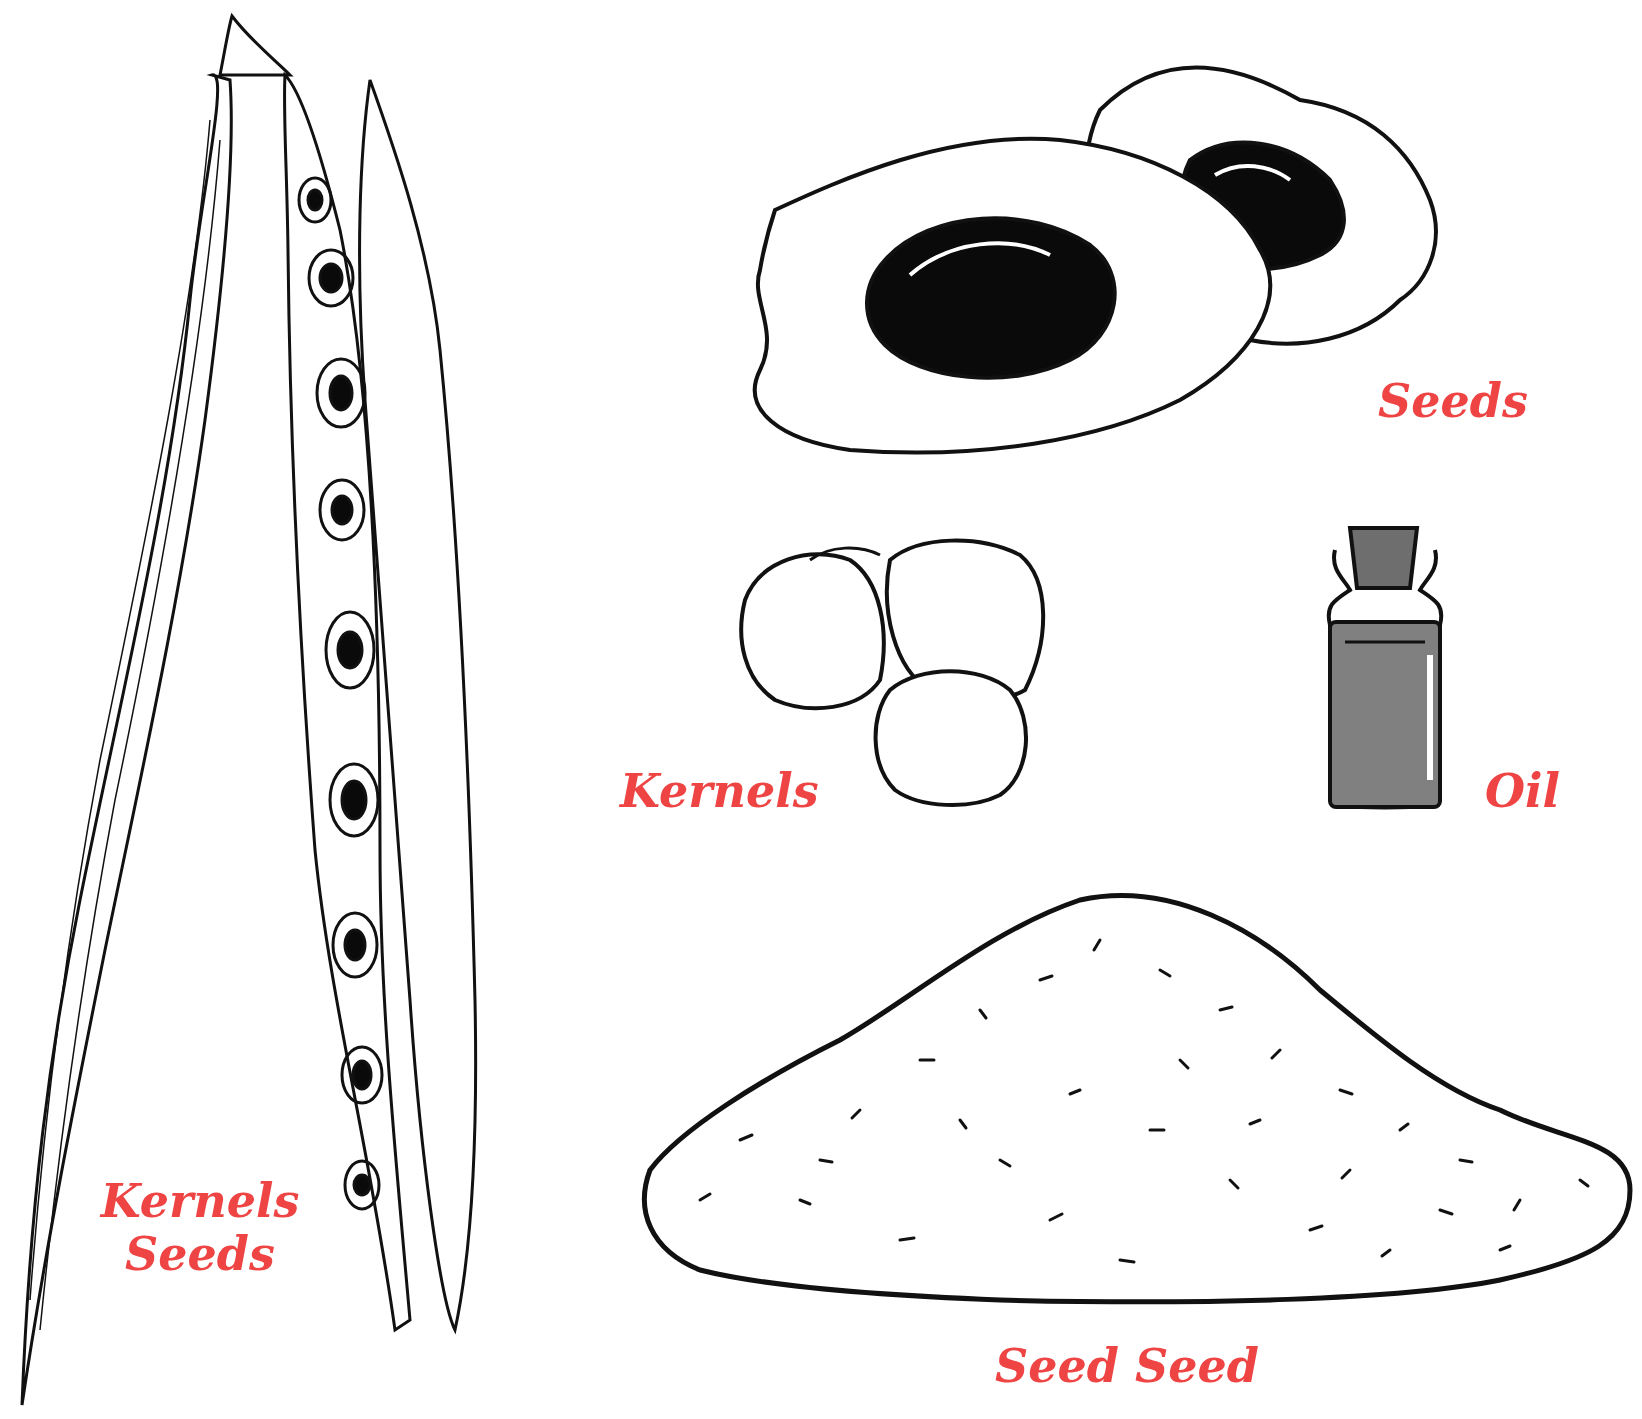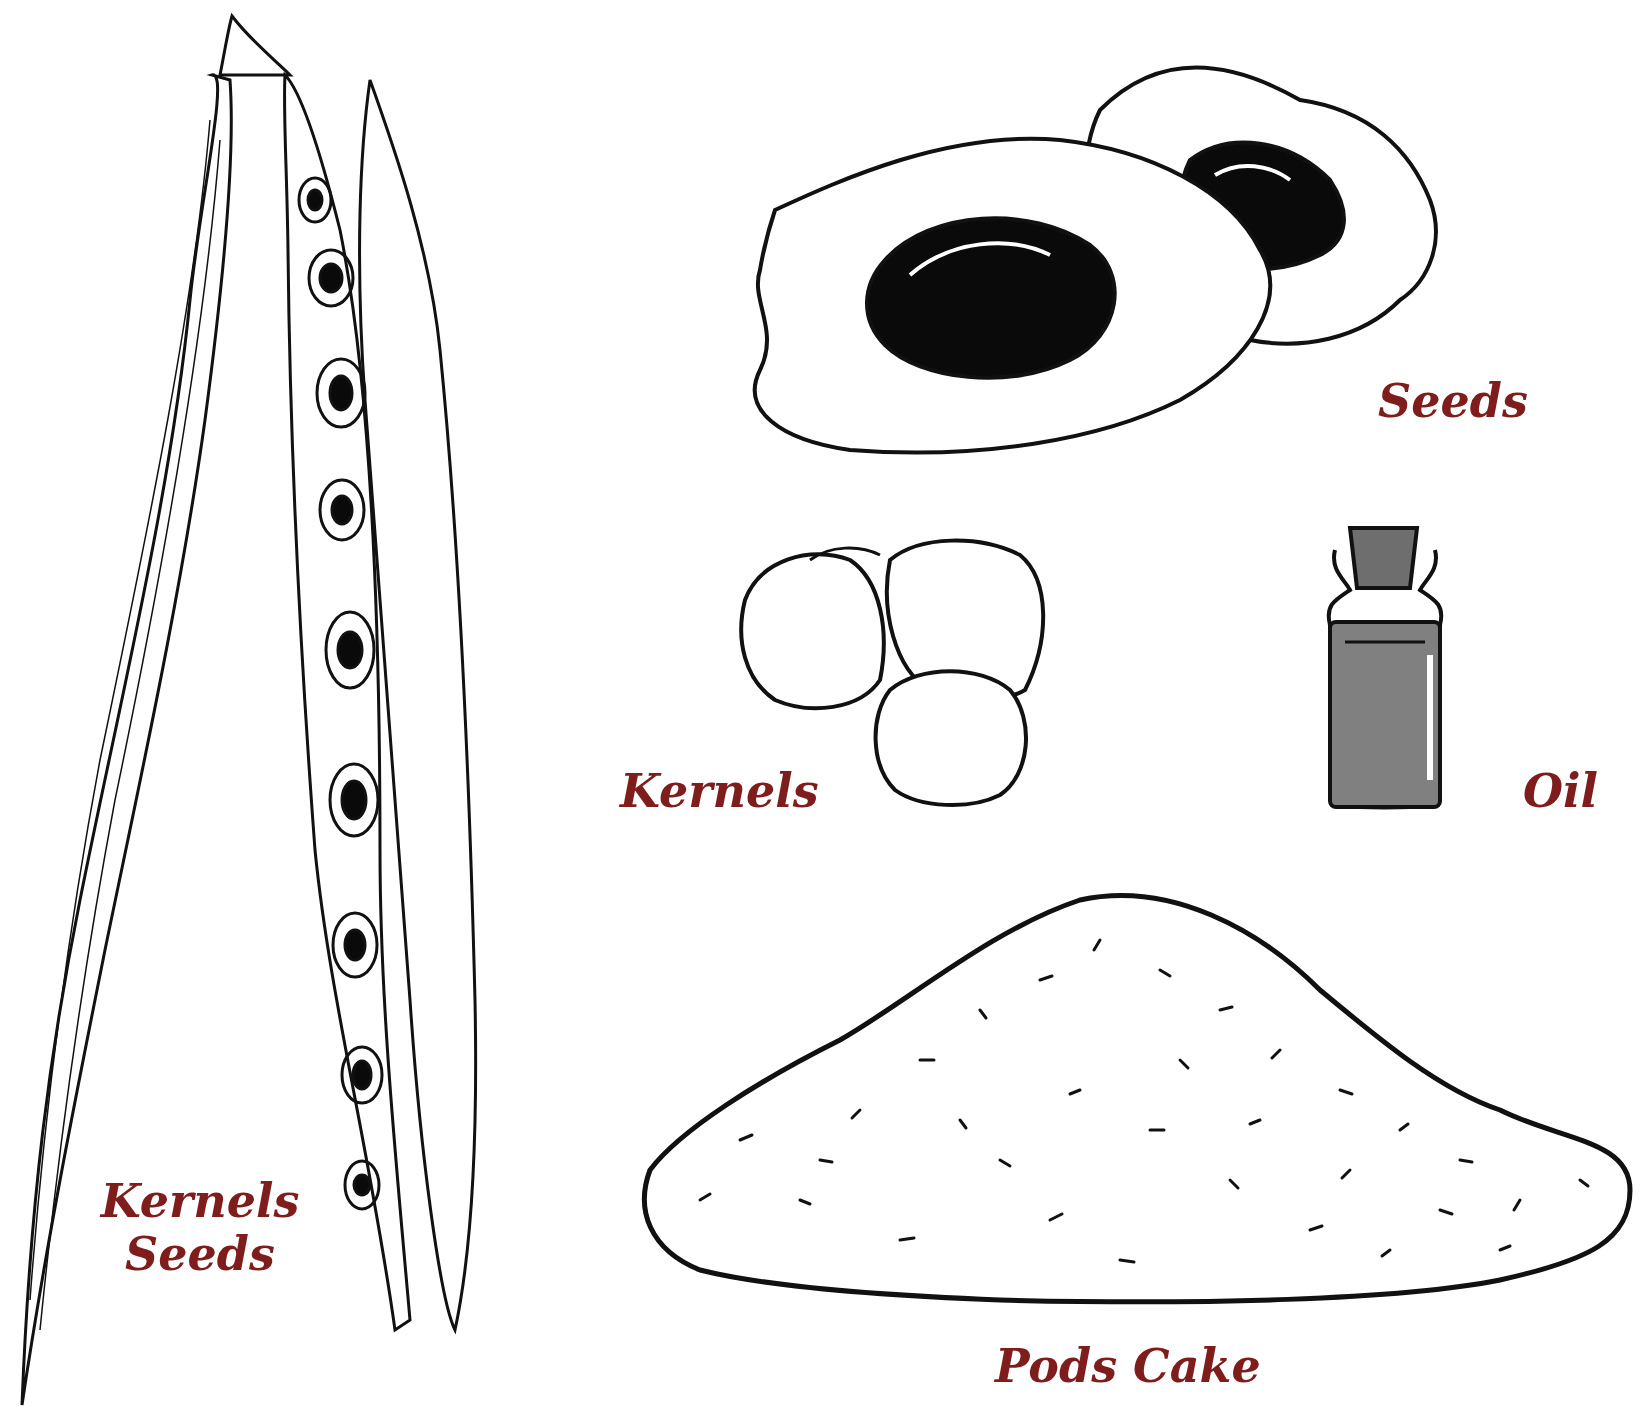--- a/index.html
+++ b/index.html
@@ -1,18 +1,18 @@
 <!DOCTYPE html>
 <html><head>
 <meta charset="utf-8">
 <style>
   html, body { margin: 0; padding: 0; background: #ffffff; }
   body { width: 1642px; height: 1419px; position: relative; overflow: hidden; font-family: "DejaVu Serif", "Liberation Serif", serif; }
   .fig { position: absolute; left: 0; top: 0; width: 1642px; height: 1419px; }
-  .label { position: absolute; font-family: "DejaVu Serif", "Liberation Serif", serif; font-style: italic; font-weight: bold; color: #7f1d1d; font-size: 46px; line-height: 1.15; text-align: center; }
+  .label { position: absolute; font-family: "DejaVu Serif", "Liberation Serif", serif; font-style: italic; font-weight: bold; color: #ef4444; font-size: 46px; line-height: 1.15; text-align: center; }
   svg { position: absolute; left: 0; top: 0; }
 </style>
 </head>
 <body>
 
 <div class="fig">
   <svg width="1642" height="1419" viewBox="0 0 1642 1419">
 
     <g fill="none" stroke="#111" stroke-width="3">
 
@@ -108,15 +108,15 @@
       </g>
     </g>
   </svg>
 
   <div class="label" style="left:100px; top:1175px; width:200px;">
     <div>Kernels</div>
     <div>Seeds</div>
   </div>
   <div class="label" style="left:1378px; top:375px;">Seeds</div>
   <div class="label" style="left:620px; top:765px;">Kernels</div>
-  <div class="label" style="left:1523px; top:765px;text-align:right;">Oil</div>
-  <div class="label" style="left:995px; top:1340px;">Pods Cake</div>
+  <div class="label" style="left:1485px; top:765px;text-align:right;">Oil</div>
+  <div class="label" style="left:995px; top:1340px;">Seed Seed</div>
 </div>
 
 </body></html>

